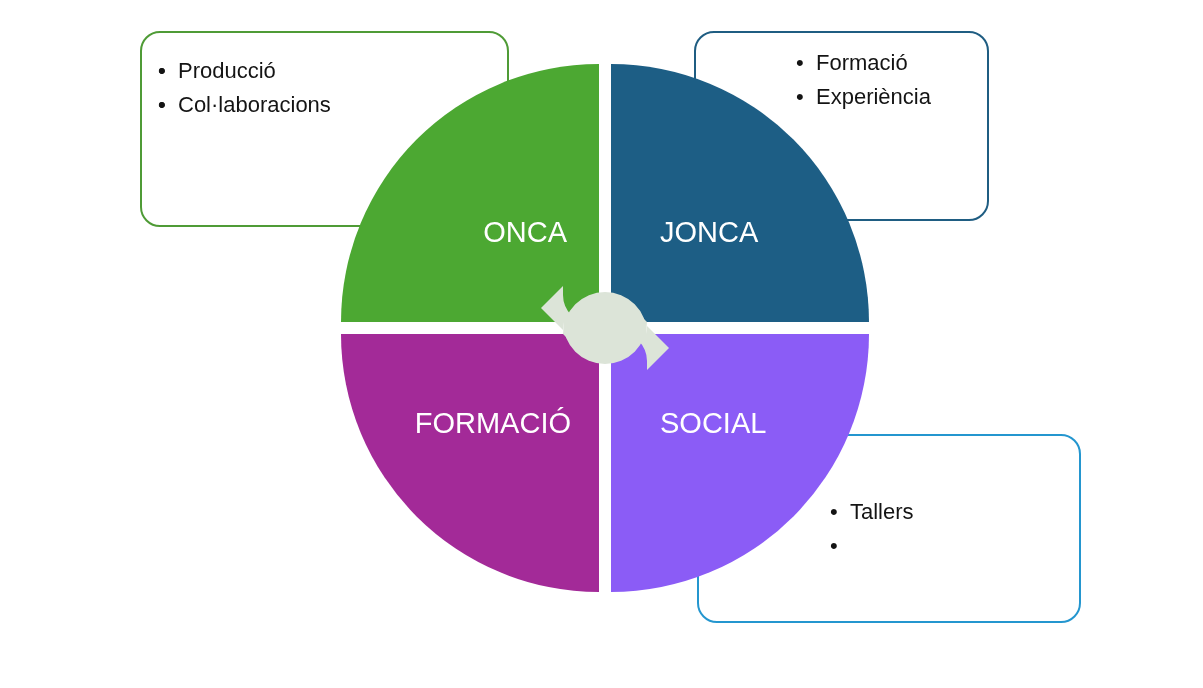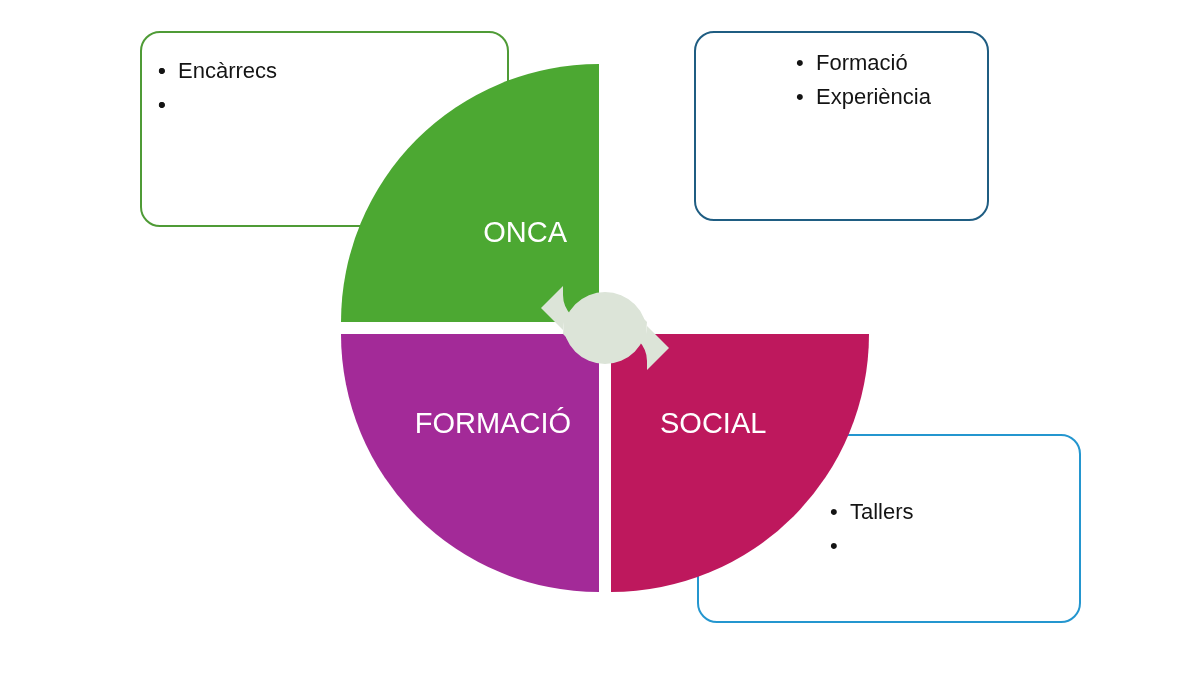--- a/index.html
+++ b/index.html
@@ -147,23 +147,23 @@
   }
 </style>
 </head>
 <body>
 
 <div id="stage">
 
   <div class="callout" id="callout-onca" style="border-color: rgb(79, 155, 54);">
     <ul>
       <li><span class="bullet">•</span></li>
-      <li><span class="bullet">•</span><span>Encàrrecs</span></li>
+      <li><span class="bullet">•</span><span>Producció</span></li>
       <li><span class="bullet">•</span></li>
-      <li><span class="bullet">•</span></li>
+      <li><span class="bullet">•</span><span>Col·laboracions</span></li>
     </ul>
   </div>
 
   <div class="callout" id="callout-jonca" style="border-color: rgb(31, 93, 130);">
     <ul>
       <li><span class="bullet">•</span><span>Formació</span></li>
       <li><span class="bullet">•</span><span>Experiència</span></li>
     </ul>
   </div>
 
@@ -171,24 +171,27 @@
     <ul>
       <li><span class="bullet">•</span><span>Tallers</span></li>
       <li><span class="bullet">•</span></li>
     </ul>
   </div>
 
   <div id="wheel">
     <div class="quad" id="quad-onca" style="background: rgb(76, 168, 50);">
       <span class="quad-label" id="label-onca">ONCA</span>
     </div>
+    <div class="quad" id="quad-jonca" style="background: rgb(29, 94, 133);">
+      <span class="quad-label" id="label-jonca">JONCA</span>
+    </div>
     <div class="quad" id="quad-formacio" style="background: rgb(163, 42, 152);">
       <span class="quad-label" id="label-formacio">FORMACIÓ</span>
     </div>
-    <div class="quad" id="quad-social" style="background: #be185d;">
+    <div class="quad" id="quad-social" style="background: #8b5cf6;">
       <span class="quad-label" id="label-social">SOCIAL</span>
     </div>
   </div>
 
   <svg id="arrows" viewBox="0 0 528 528">
 
     <g>
       <path d="M 222 270
                A 42 42 0 0 1 306 270
                L 306 262

